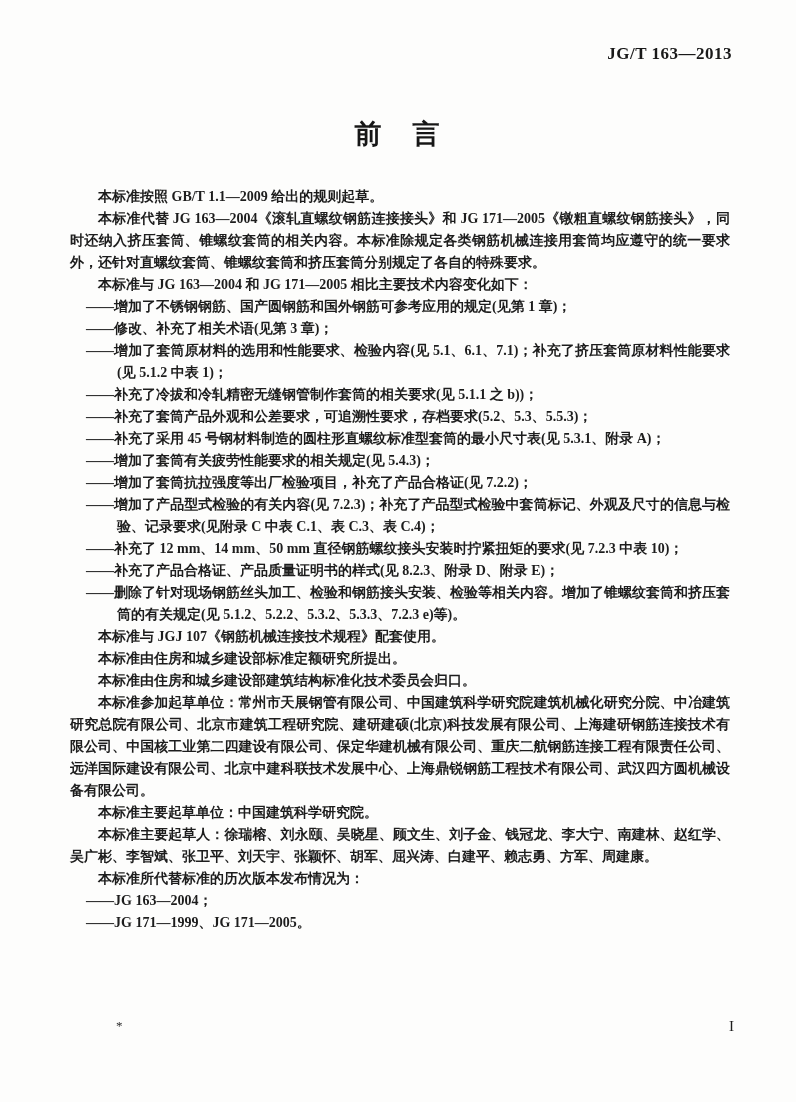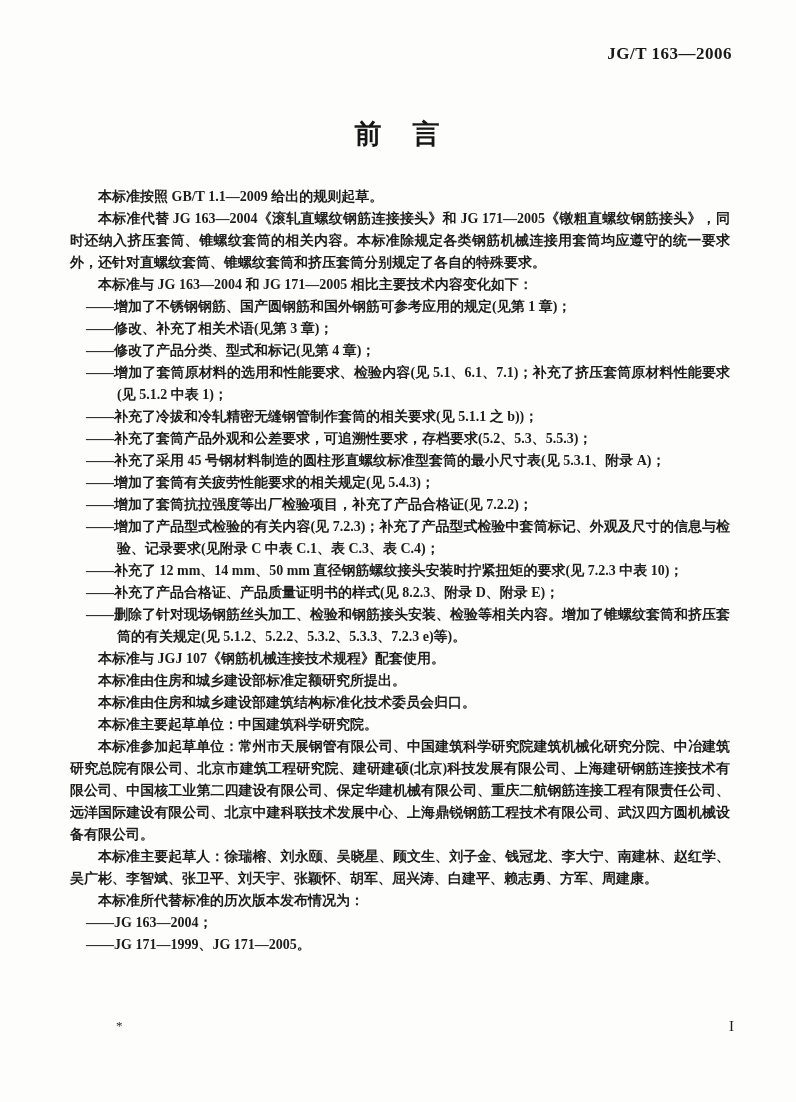--- a/index.html
+++ b/index.html
@@ -71,46 +71,45 @@
     font-size: 15px;
     font-family: "Liberation Serif", serif;
     color: #1d1d1d;
   }
 </style>
 </head>
 <body>
 
 <div class="page">
 
-  <div class="std-code">JG/T 163—2006</div>
+  <div class="std-code">JG/T 163—2013</div>
 
   <h1 class="doc-title">前　言</h1>
 
   <div class="body-text">
       <div class="para indent">本标准按照 GB/T 1.1—2009 给出的规则起草。</div>
       <div class="para indent">本标准代替 JG 163—2004《滚轧直螺纹钢筋连接接头》和 JG 171—2005《镦粗直螺纹钢筋接头》，同时还纳入挤压套筒、锥螺纹套筒的相关内容。本标准除规定各类钢筋机械连接用套筒均应遵守的统一要求外，还针对直螺纹套筒、锥螺纹套筒和挤压套筒分别规定了各自的特殊要求。</div>
       <div class="para indent">本标准与 JG 163—2004 和 JG 171—2005 相比主要技术内容变化如下：</div>
       <div class="para list">——增加了不锈钢钢筋、国产圆钢筋和国外钢筋可参考应用的规定(见第 1 章)；</div>
       <div class="para list">——修改、补充了相关术语(见第 3 章)；</div>
-      <div class="para list">——修改了产品分类、型式和标记(见第 4 章)；</div>
       <div class="para list">——增加了套筒原材料的选用和性能要求、检验内容(见 5.1、6.1、7.1)；补充了挤压套筒原材料性能要求(见 5.1.2 中表 1)；</div>
       <div class="para list">——补充了冷拔和冷轧精密无缝钢管制作套筒的相关要求(见 5.1.1 之 b))；</div>
       <div class="para list">——补充了套筒产品外观和公差要求，可追溯性要求，存档要求(5.2、5.3、5.5.3)；</div>
       <div class="para list">——补充了采用 45 号钢材料制造的圆柱形直螺纹标准型套筒的最小尺寸表(见 5.3.1、附录 A)；</div>
       <div class="para list">——增加了套筒有关疲劳性能要求的相关规定(见 5.4.3)；</div>
       <div class="para list">——增加了套筒抗拉强度等出厂检验项目，补充了产品合格证(见 7.2.2)；</div>
       <div class="para list">——增加了产品型式检验的有关内容(见 7.2.3)；补充了产品型式检验中套筒标记、外观及尺寸的信息与检验、记录要求(见附录 C 中表 C.1、表 C.3、表 C.4)；</div>
       <div class="para list">——补充了 12 mm、14 mm、50 mm 直径钢筋螺纹接头安装时拧紧扭矩的要求(见 7.2.3 中表 10)；</div>
       <div class="para list">——补充了产品合格证、产品质量证明书的样式(见 8.2.3、附录 D、附录 E)；</div>
       <div class="para list">——删除了针对现场钢筋丝头加工、检验和钢筋接头安装、检验等相关内容。增加了锥螺纹套筒和挤压套筒的有关规定(见 5.1.2、5.2.2、5.3.2、5.3.3、7.2.3 e)等)。</div>
       <div class="para indent">本标准与 JGJ 107《钢筋机械连接技术规程》配套使用。</div>
       <div class="para indent">本标准由住房和城乡建设部标准定额研究所提出。</div>
       <div class="para indent">本标准由住房和城乡建设部建筑结构标准化技术委员会归口。</div>
+      <div class="para indent">本标准参加起草单位：常州市天展钢管有限公司、中国建筑科学研究院建筑机械化研究分院、中冶建筑研究总院有限公司、北京市建筑工程研究院、建研建硕(北京)科技发展有限公司、上海建研钢筋连接技术有限公司、中国核工业第二四建设有限公司、保定华建机械有限公司、重庆二航钢筋连接工程有限责任公司、远洋国际建设有限公司、北京中建科联技术发展中心、上海鼎锐钢筋工程技术有限公司、武汉四方圆机械设备有限公司。</div>
       <div class="para indent">本标准主要起草单位：中国建筑科学研究院。</div>
-      <div class="para indent">本标准参加起草单位：常州市天展钢管有限公司、中国建筑科学研究院建筑机械化研究分院、中冶建筑研究总院有限公司、北京市建筑工程研究院、建研建硕(北京)科技发展有限公司、上海建研钢筋连接技术有限公司、中国核工业第二四建设有限公司、保定华建机械有限公司、重庆二航钢筋连接工程有限责任公司、远洋国际建设有限公司、北京中建科联技术发展中心、上海鼎锐钢筋工程技术有限公司、武汉四方圆机械设备有限公司。</div>
       <div class="para indent">本标准主要起草人：徐瑞榕、刘永颐、吴晓星、顾文生、刘子金、钱冠龙、李大宁、南建林、赵红学、吴广彬、李智斌、张卫平、刘天宇、张颖怀、胡军、屈兴涛、白建平、赖志勇、方军、周建康。</div>
       <div class="para indent">本标准所代替标准的历次版本发布情况为：</div>
       <div class="para list">——JG 163—2004；</div>
       <div class="para list">——JG 171—1999、JG 171—2005。</div>
     </div>
 
   <div class="footnote-mark">*</div>
 
   <div class="page-number">I</div>
 

